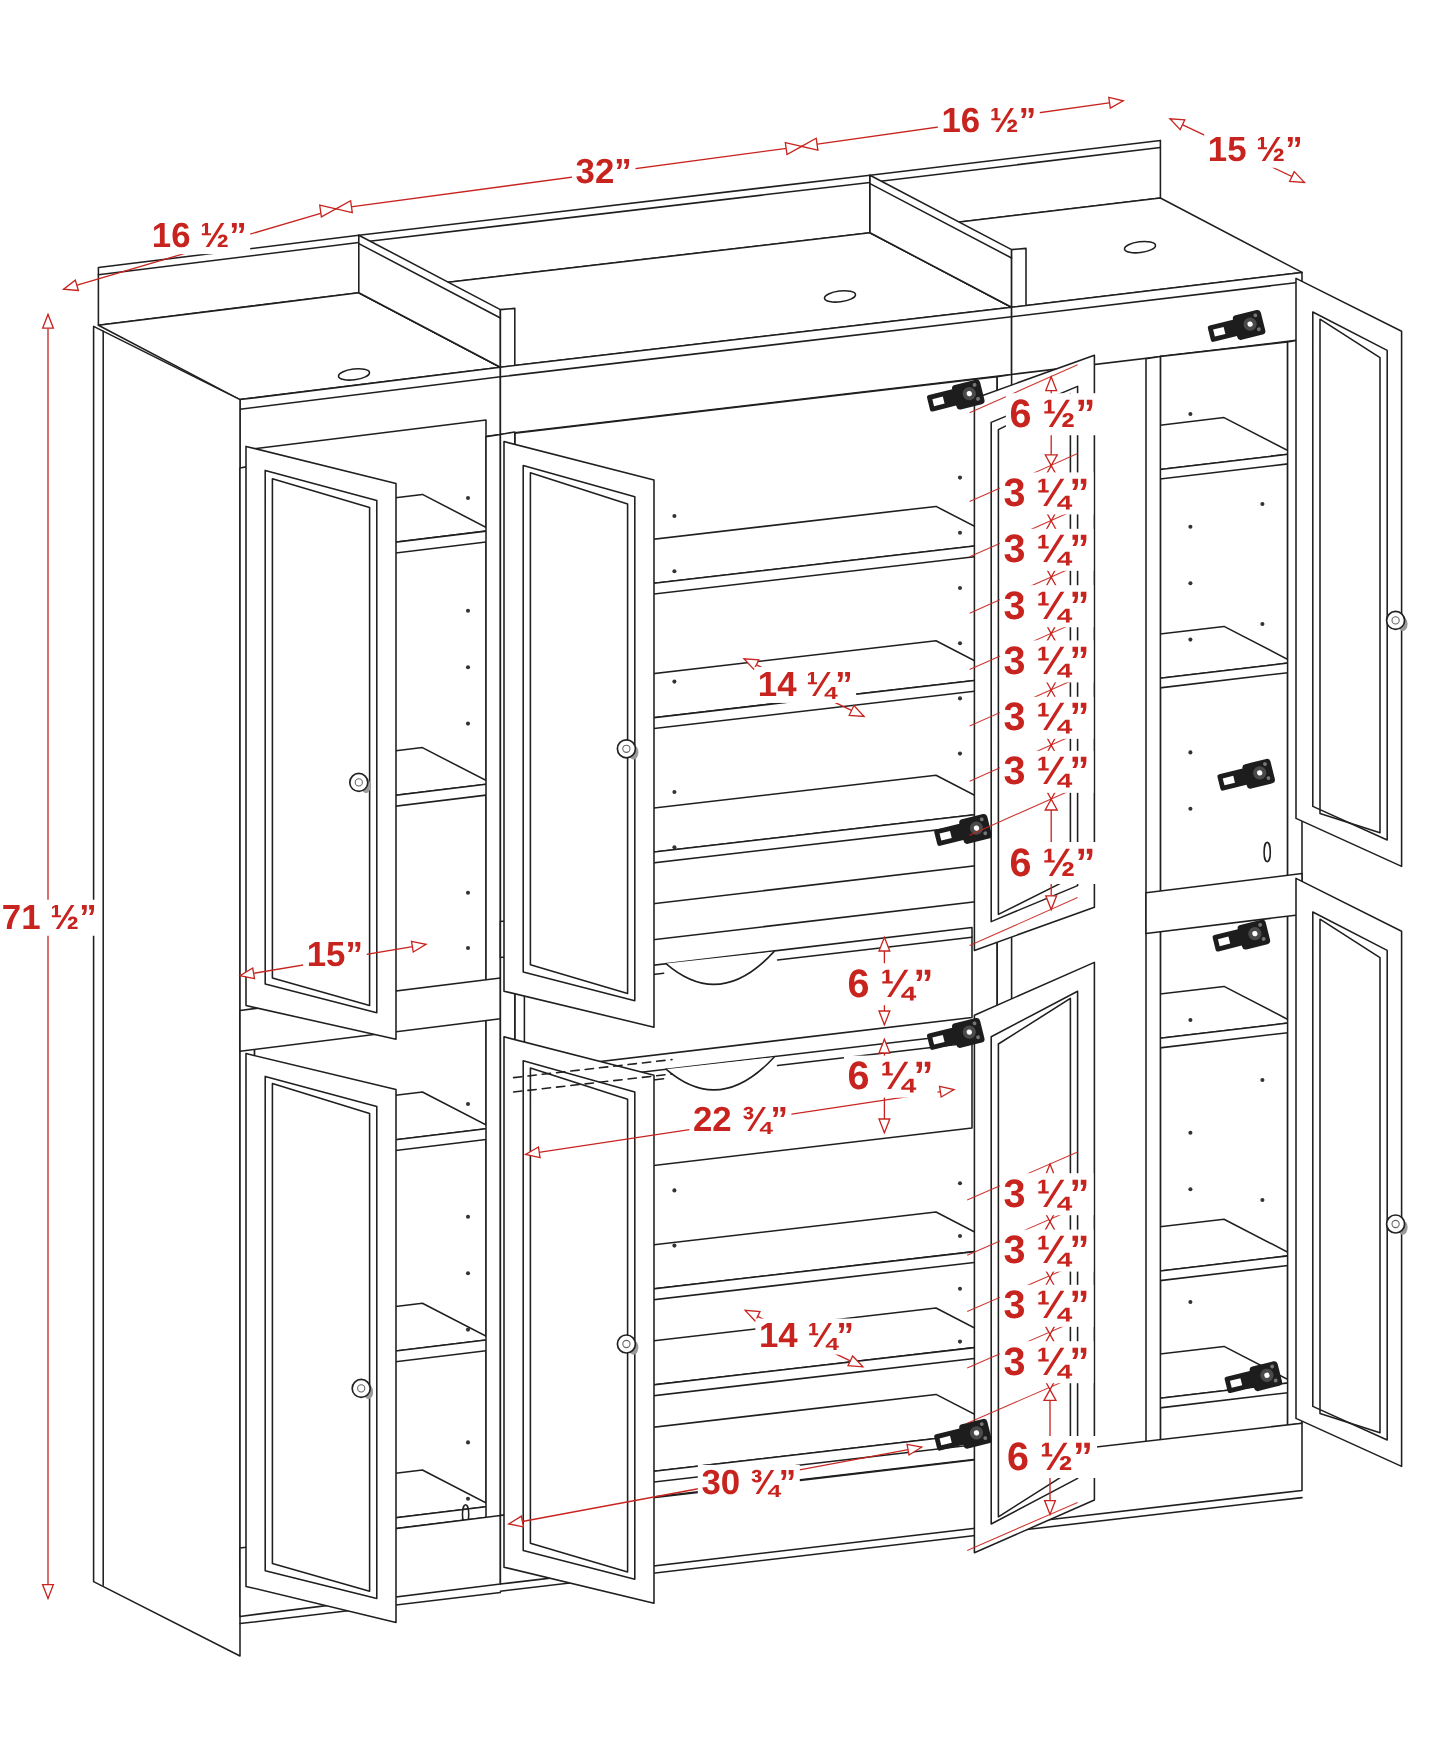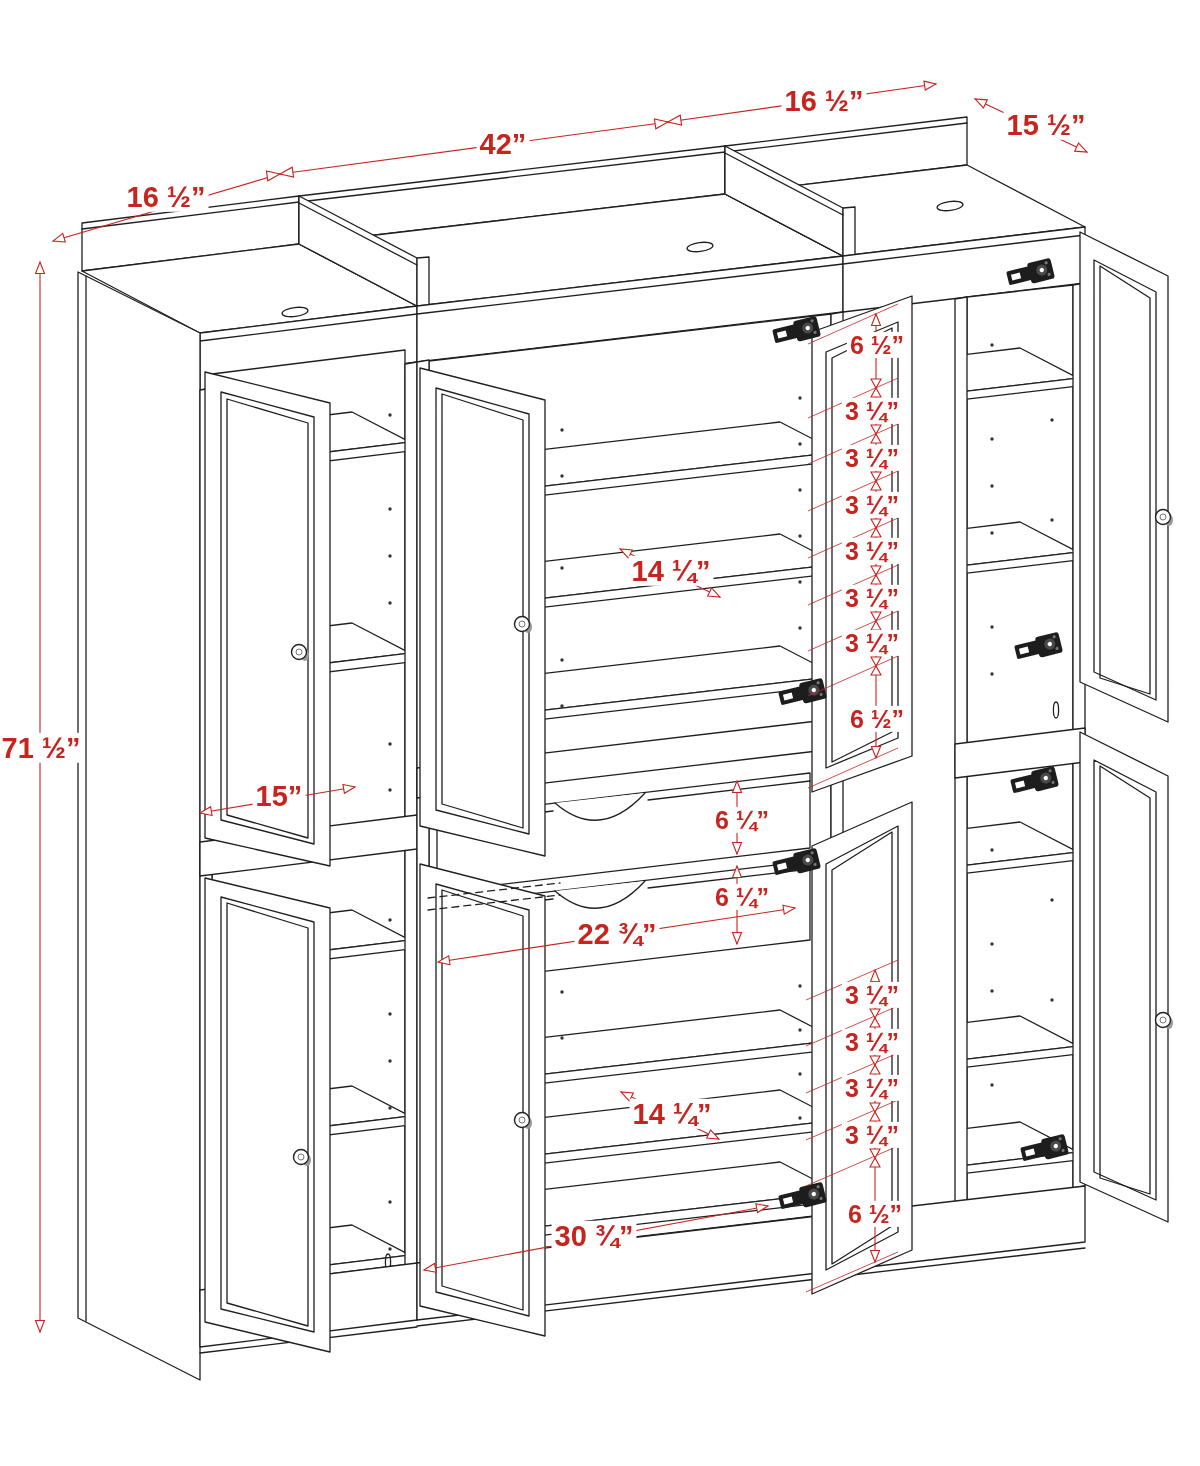--- a/index.html
+++ b/index.html
@@ -3,21 +3,21 @@
 <meta charset="utf-8">
 <style>
   html,body{margin:0;padding:0;background:#fff;}
   .stage{position:relative;width:1200px;height:1466px;background:#fff;overflow:hidden;
          font-family:"Liberation Sans",sans-serif;}
   .stage svg{position:absolute;left:0;top:0;}
   .dim{position:absolute;transform:translate(-50%,-50%);
        font-family:"Liberation Sans",sans-serif;
        font-weight:bold;font-size:29px;color:#c8241f;background:#fff;
        padding:0 3px;white-space:nowrap;line-height:1.05;z-index:5;}
-  .dim.sm{font-size:25px;text-align:center;}
+  .dim.sm{font-size:33px;text-align:center;}
 </style>
 </head>
 <body>
 
 <div class="stage">
 
 <svg width="1200" height="1466" viewBox="0 0 1200 1466">
   <defs>
     <marker id="arr" markerWidth="16" markerHeight="13" refX="13" refY="5.5" orient="auto-start-reverse" markerUnits="userSpaceOnUse">
       <path d="M1.5,1 L13,5.5 L1.5,10 Z" fill="#fff" stroke="#c8241f" stroke-width="1.1"></path>
@@ -323,24 +323,24 @@
     <g fill="#fff">
       <path d="M870,1027 L875,1018 L880,1027 Z M870,1009 L875,1018 L880,1009 Z"></path>
       <path d="M870,1074 L875,1065 L880,1074 Z M870,1056 L875,1065 L880,1056 Z"></path>
       <path d="M870,1121 L875,1112 L880,1121 Z M870,1103 L875,1112 L880,1103 Z"></path>
       <path d="M870,1167 L875,1158 L880,1167 Z M870,1149 L875,1158 L880,1149 Z"></path>
     </g>
   </g>
 </svg>
 
 <div class="dim" style="left:166px;top:197px">16 ½”</div>
-<div class="dim" style="left:503px;top:144px">42”</div>
+<div class="dim" style="left:503px;top:144px">32”</div>
 <div class="dim" style="left:824px;top:101px">16 ½”</div>
 <div class="dim" style="left:1046px;top:125px">15 ½”</div>
-<div class="dim" style="left:41px;top:748px">71 ½”</div>
+<div class="dim" style="left:41px;top:765px">71 ½”</div>
 
 <div class="dim sm" style="left:877px;top:345px">6 ½”</div>
 <div class="dim sm" style="left:872px;top:411px">3 ¼”</div>
 <div class="dim sm" style="left:872px;top:458px">3 ¼”</div>
 <div class="dim sm" style="left:872px;top:505px">3 ¼”</div>
 <div class="dim sm" style="left:872px;top:551px">3 ¼”</div>
 <div class="dim sm" style="left:872px;top:598px">3 ¼”</div>
 <div class="dim sm" style="left:872px;top:643px">3 ¼”</div>
 <div class="dim sm" style="left:877px;top:719px">6 ½”</div>
 
@@ -350,15 +350,15 @@
 <div class="dim sm" style="left:742px;top:897px">6 ¼”</div>
 <div class="dim" style="left:617px;top:934px">22 ¾”</div>
 
 <div class="dim sm" style="left:872px;top:995px">3 ¼”</div>
 <div class="dim sm" style="left:872px;top:1042px">3 ¼”</div>
 <div class="dim sm" style="left:872px;top:1088px">3 ¼”</div>
 <div class="dim sm" style="left:872px;top:1135px">3 ¼”</div>
 <div class="dim sm" style="left:875px;top:1214px">6 ½”</div>
 
 <div class="dim" style="left:672px;top:1114px">14 ¼”</div>
-<div class="dim" style="left:594px;top:1236px">30 ¾”</div>
+<div class="dim" style="left:624px;top:1236px">30 ¾”</div>
 
 </div>
 
 </body></html>

